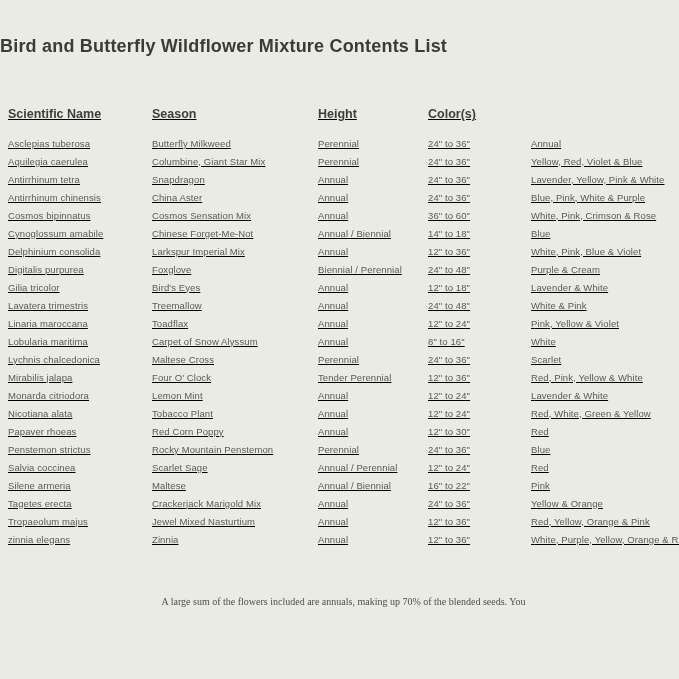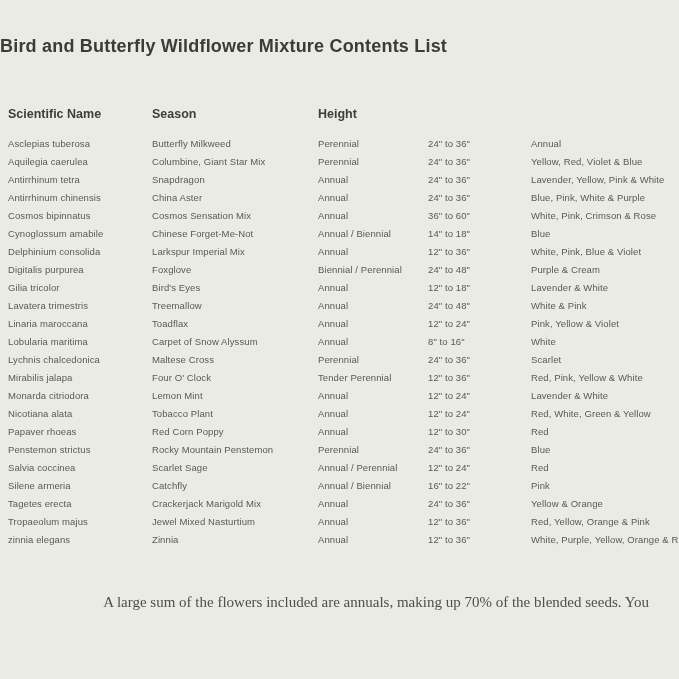--- a/index.html
+++ b/index.html
@@ -29,61 +29,63 @@
   .table {
     position: absolute;
     top: 104px;
     left: 8px;
     right: 0;
   }
   .thead, .tr {
     display: grid;
     grid-template-columns: 144px 166px 110px 103px 1fr;
     align-items: center;
+    text-decoration: underline;
   }
   .thead {
     height: 20px;
     margin-bottom: 10px;
   }
   .th {
     font-size: 12.5px;
     font-weight: 700;
     color: var(--header-text);
   }
   .tr { height: 18px; }
   .td {
     font-size: 9.5px;
     letter-spacing: 0.1px;
     color: var(--row-text);
     white-space: nowrap;
     overflow: hidden;
   }
   .footer {
     position: absolute;
-    top: 591px; left: 30px; right: 30px;
-    text-align: right;
+    top: 591px; left: 30px; right: 22px;
+    text-align: center;
     font-family: "Liberation Serif", serif;
-    font-size: 15px;
+    font-size: 10px;
     line-height: 22px;
     color: var(--footer-text);
     white-space: pre-wrap;
   }
 </style>
 </head>
 <body>
 
 <div class="page">
 
   <h1 class="title">Bird and Butterfly Wildflower Mixture Contents List</h1>
 
   <div class="table">
     <div class="thead">
       <div class="th">Scientific Name</div>
       <div class="th">Season</div>
       <div class="th">Height</div>
+      <div class="th">Color(s)</div>
     </div>
     <div class="tbody">
 
     <div class="tr">
           <div class="td">Asclepias tuberosa</div>
           <div class="td">Butterfly Milkweed</div>
           <div class="td">Perennial</div>
           <div class="td">24" to 36"</div>
           <div class="td">Annual</div>
         </div>
@@ -208,21 +210,21 @@
         </div>
         <div class="tr">
           <div class="td">Salvia coccinea</div>
           <div class="td">Scarlet Sage</div>
           <div class="td">Annual / Perennial</div>
           <div class="td">12" to 24"</div>
           <div class="td">Red</div>
         </div>
         <div class="tr">
           <div class="td">Silene armeria</div>
-          <div class="td">Catchfly</div>
+          <div class="td">Maltese</div>
           <div class="td">Annual / Biennial</div>
           <div class="td">16" to 22"</div>
           <div class="td">Pink</div>
         </div>
         <div class="tr">
           <div class="td">Tagetes erecta</div>
           <div class="td">Crackerjack Marigold Mix</div>
           <div class="td">Annual</div>
           <div class="td">24" to 36"</div>
           <div class="td">Yellow &amp; Orange</div>

